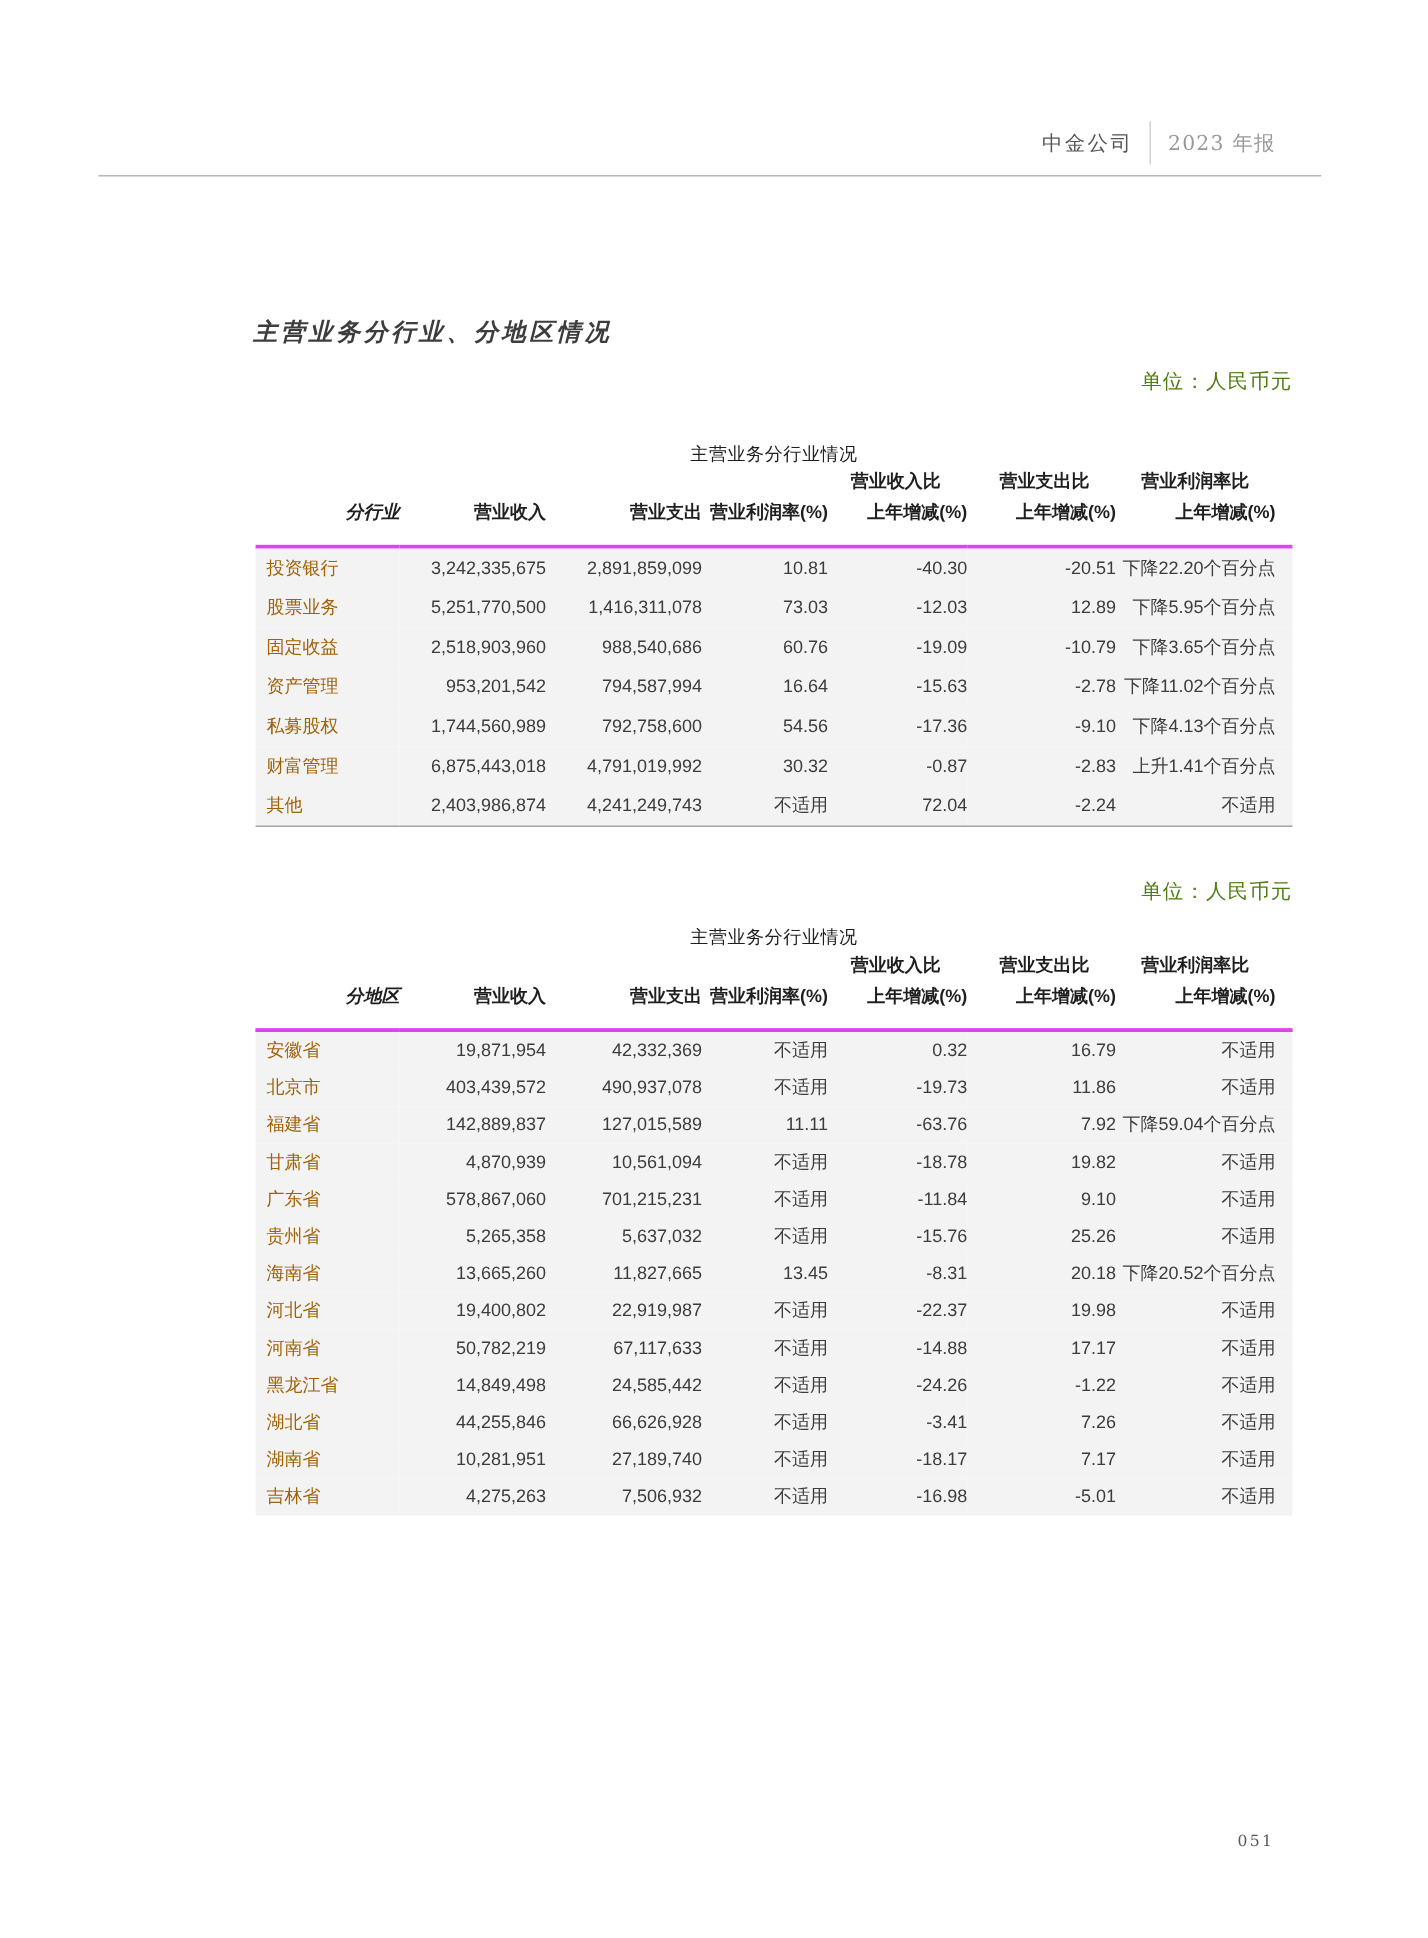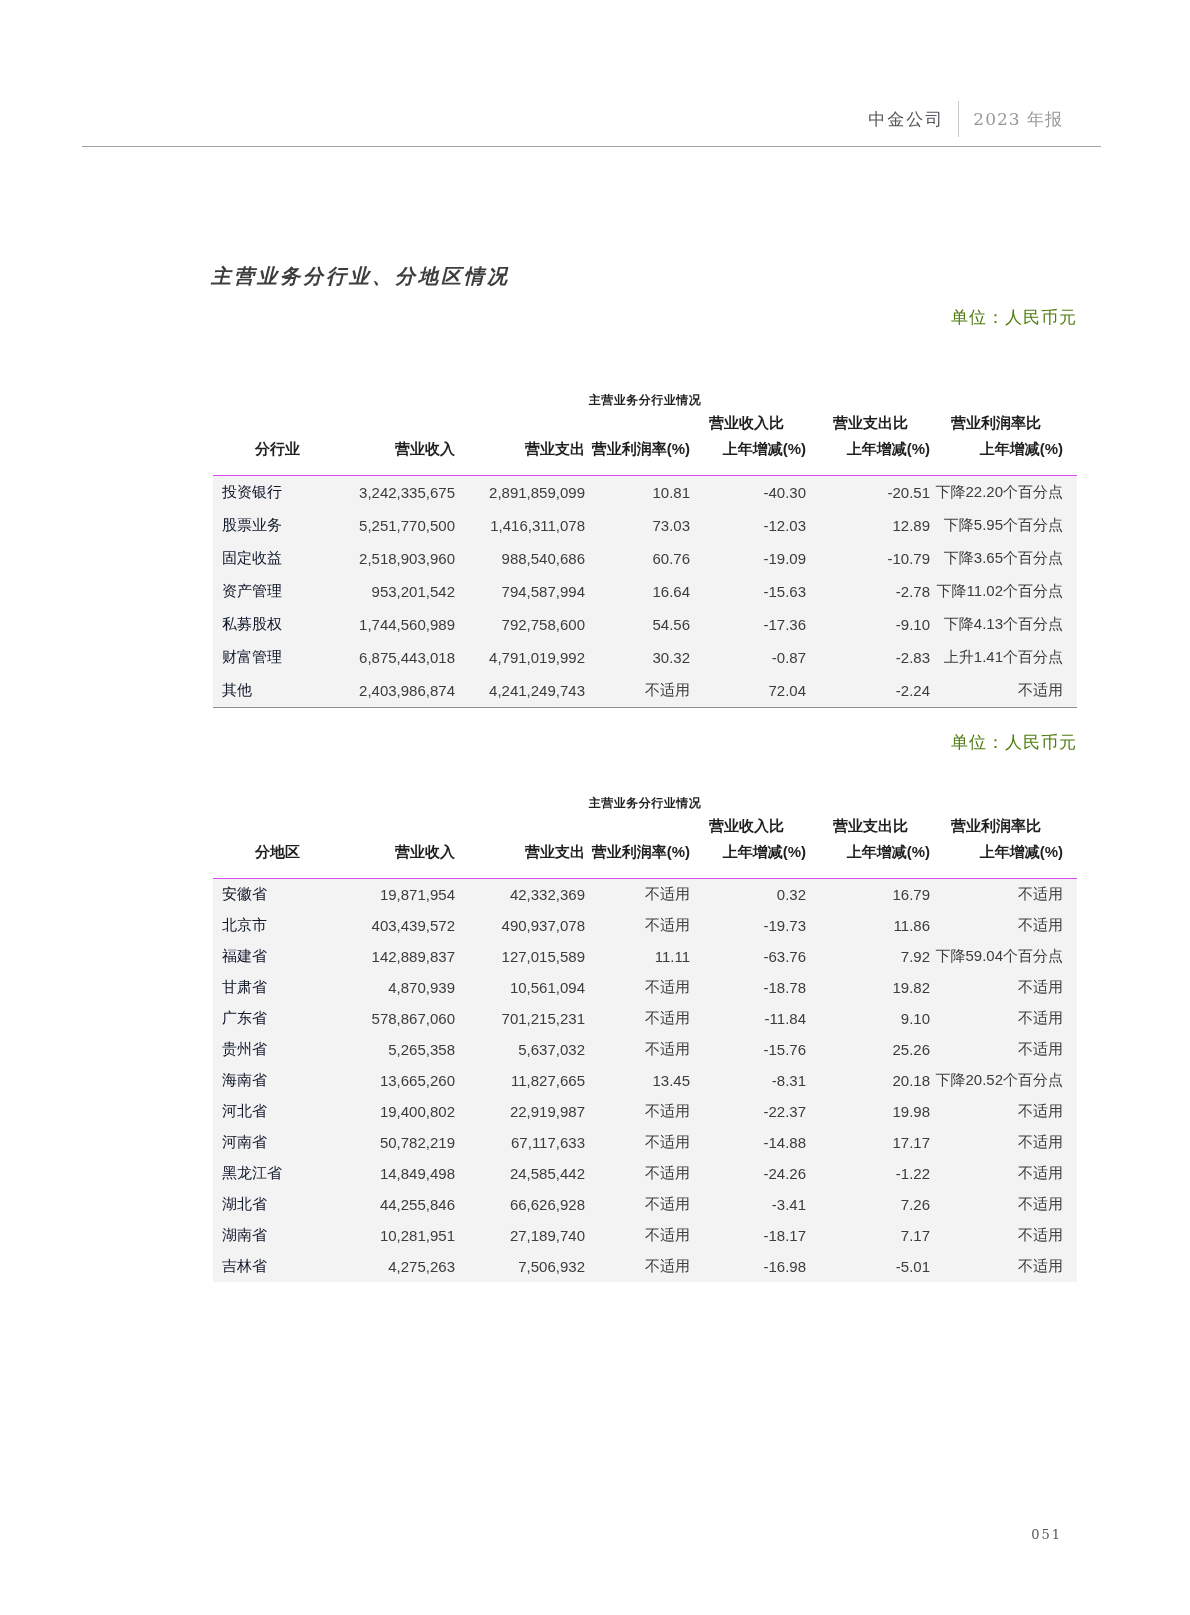--- a/index.html
+++ b/index.html
@@ -62,57 +62,56 @@
   
   .table-wrap{
     position:absolute;
     left:213px;
     width:864px;
   }
   .tw-1{top:369px;}
   .tw-2{top:772px;}
   .tbl-caption{
     text-align:center;
-    font-size:12px;
-    font-weight:bold;
+    font-size:15px;
+    font-weight:normal;
     color:#1f1f1f;
     height:20px;
     line-height:20px;
     letter-spacing:0.5px;
-    margin-top:21px;
   }
   table.data-table{
     border-collapse:collapse;
     table-layout:fixed;
     width:864px;
     margin-top:0;
   }
   table.data-table th{
     vertical-align:bottom;
     font-size:15px;
     font-weight:bold;
     color:#1f1f1f;
     text-align:right;
     padding:0 0 13px 0;
-    border-bottom:1px solid #d946ef;
+    border-bottom:3px solid #d946ef;
     line-height:26px;
     white-space:nowrap;
   }
-  table.data-table th.c0{text-align:center;padding-left:9px;}
+  table.data-table th.c0{text-align:right;padding-left:9px;font-style:italic;}
   table.data-table th .h-top{padding-right:22px;}
   table.data-table th.c6{padding-right:14px;}
   table.data-table td{
     background:#f3f3f3;
     font-size:15px;
     color:#3c3c3c;
     text-align:right;
     white-space:nowrap;
     padding:0;
   }
-  table.data-table td.c0{text-align:left;padding-left:9px;color:#0f172a;}
+  table.data-table td.c0{text-align:left;padding-left:9px;color:#a16207;}
   table.data-table td.c6{padding-right:14px;}
   table.t1 td{height:33px;}
   table.t2 td{height:31px;}
   table.t1{border-bottom:1px solid #8f8f8f;}
   .hdr-pad{margin-top:8px;}
 
   
   .page-number{
     position:absolute;
     right:128px;

